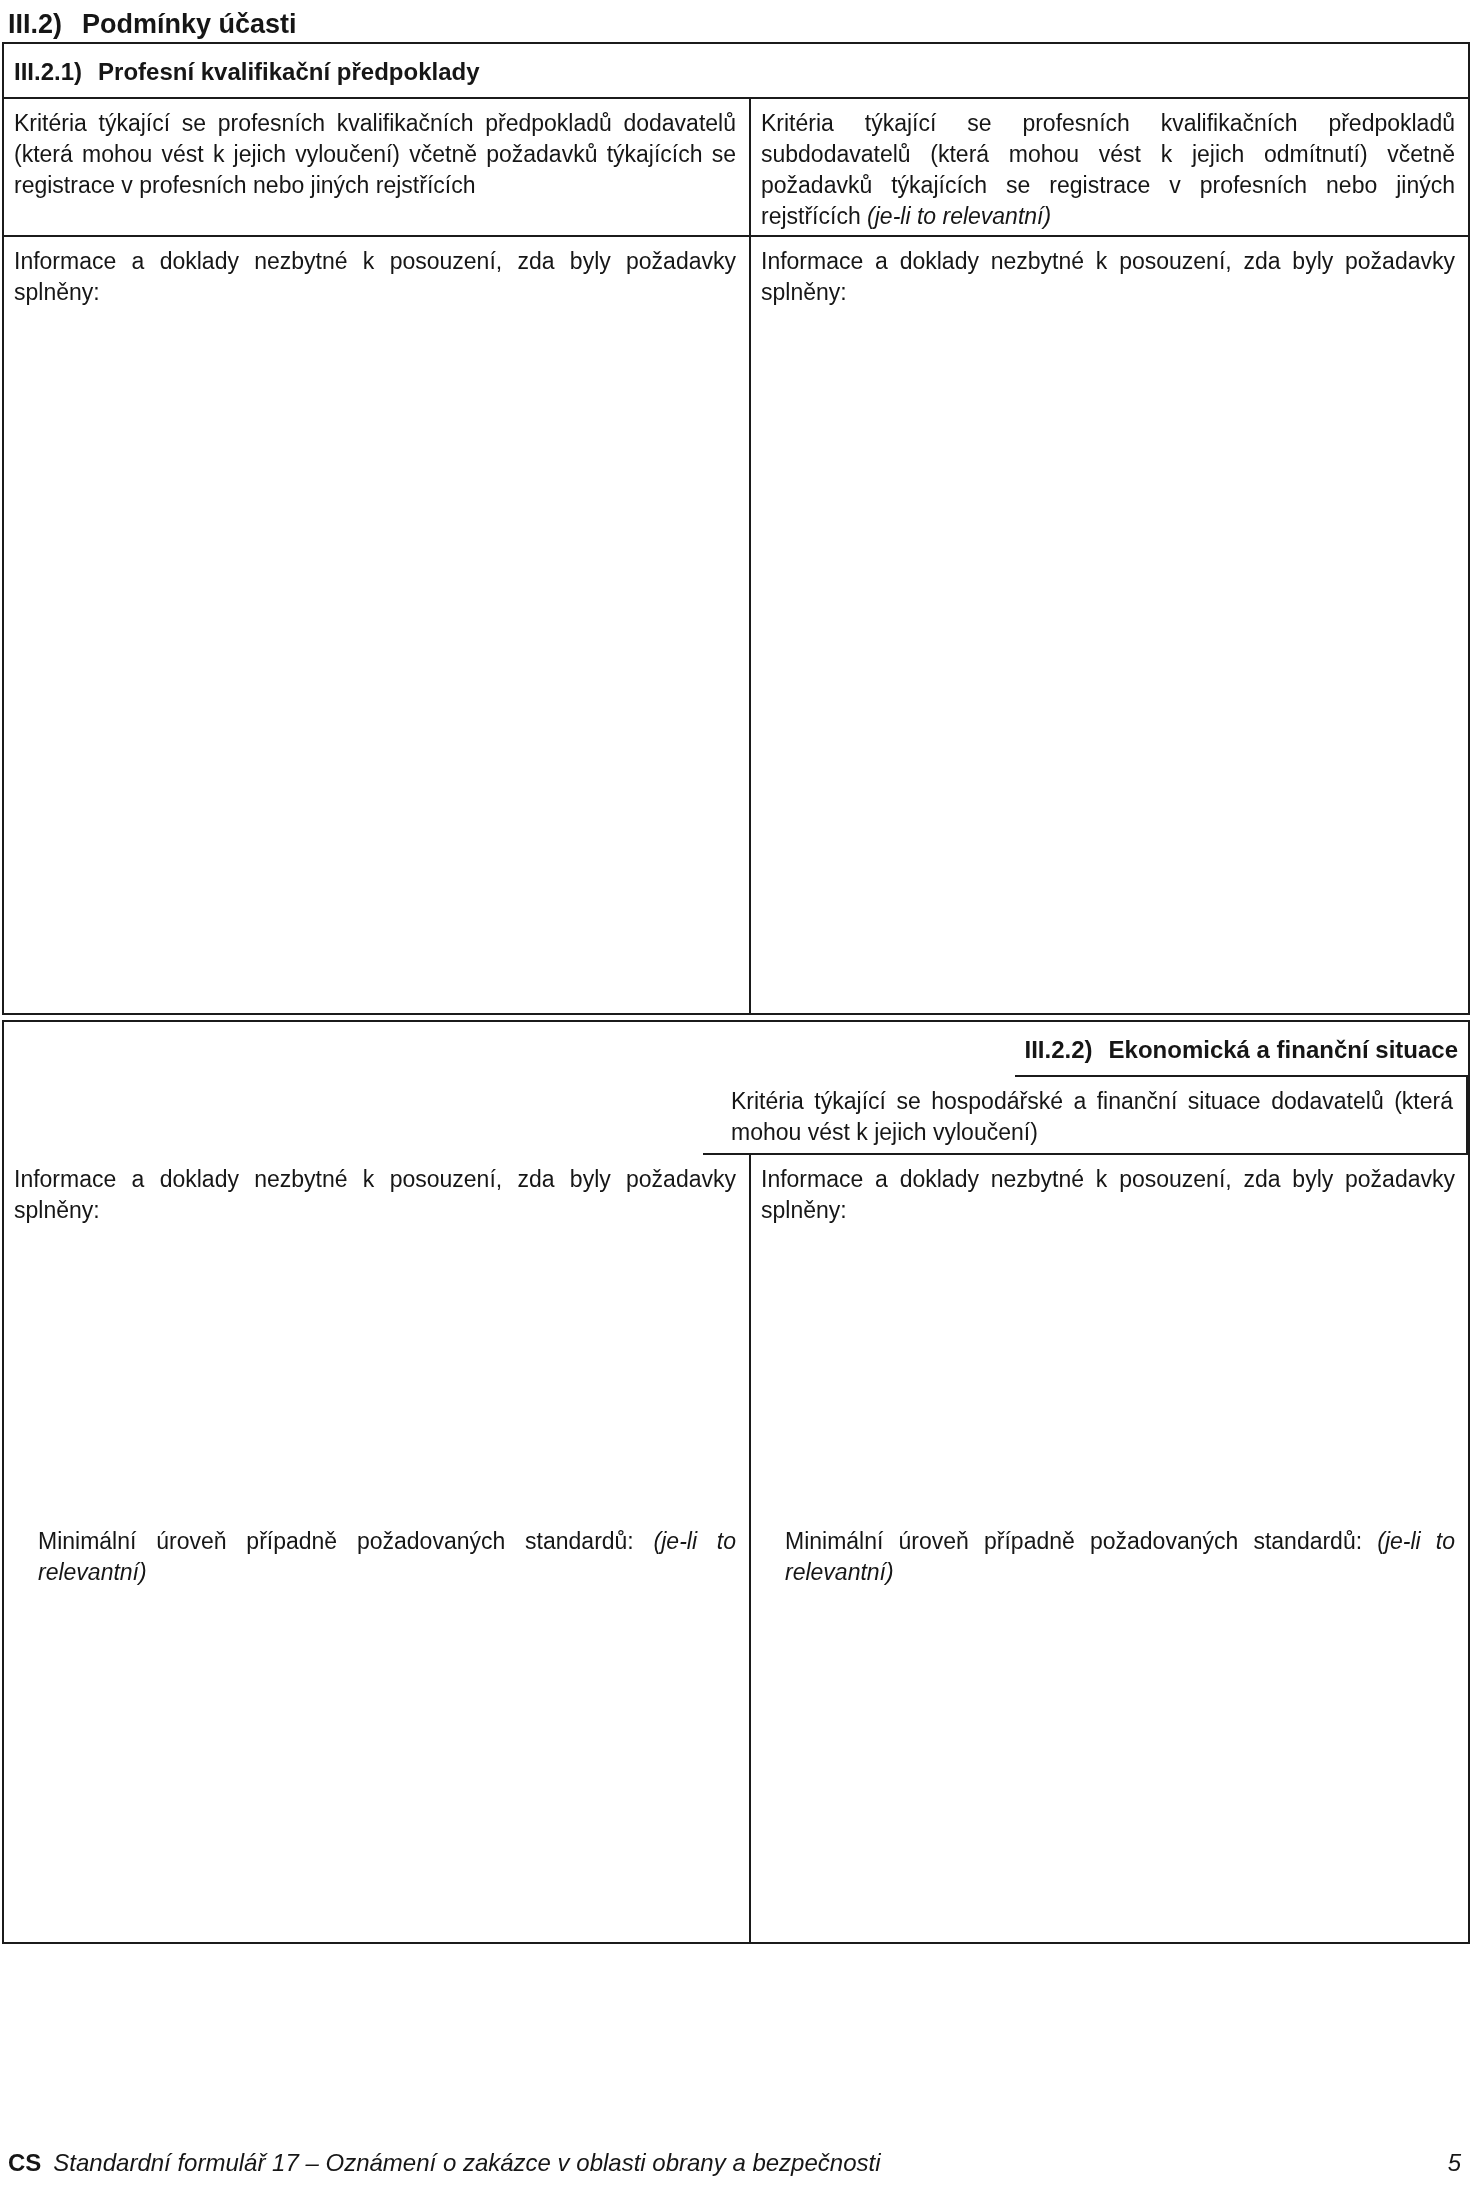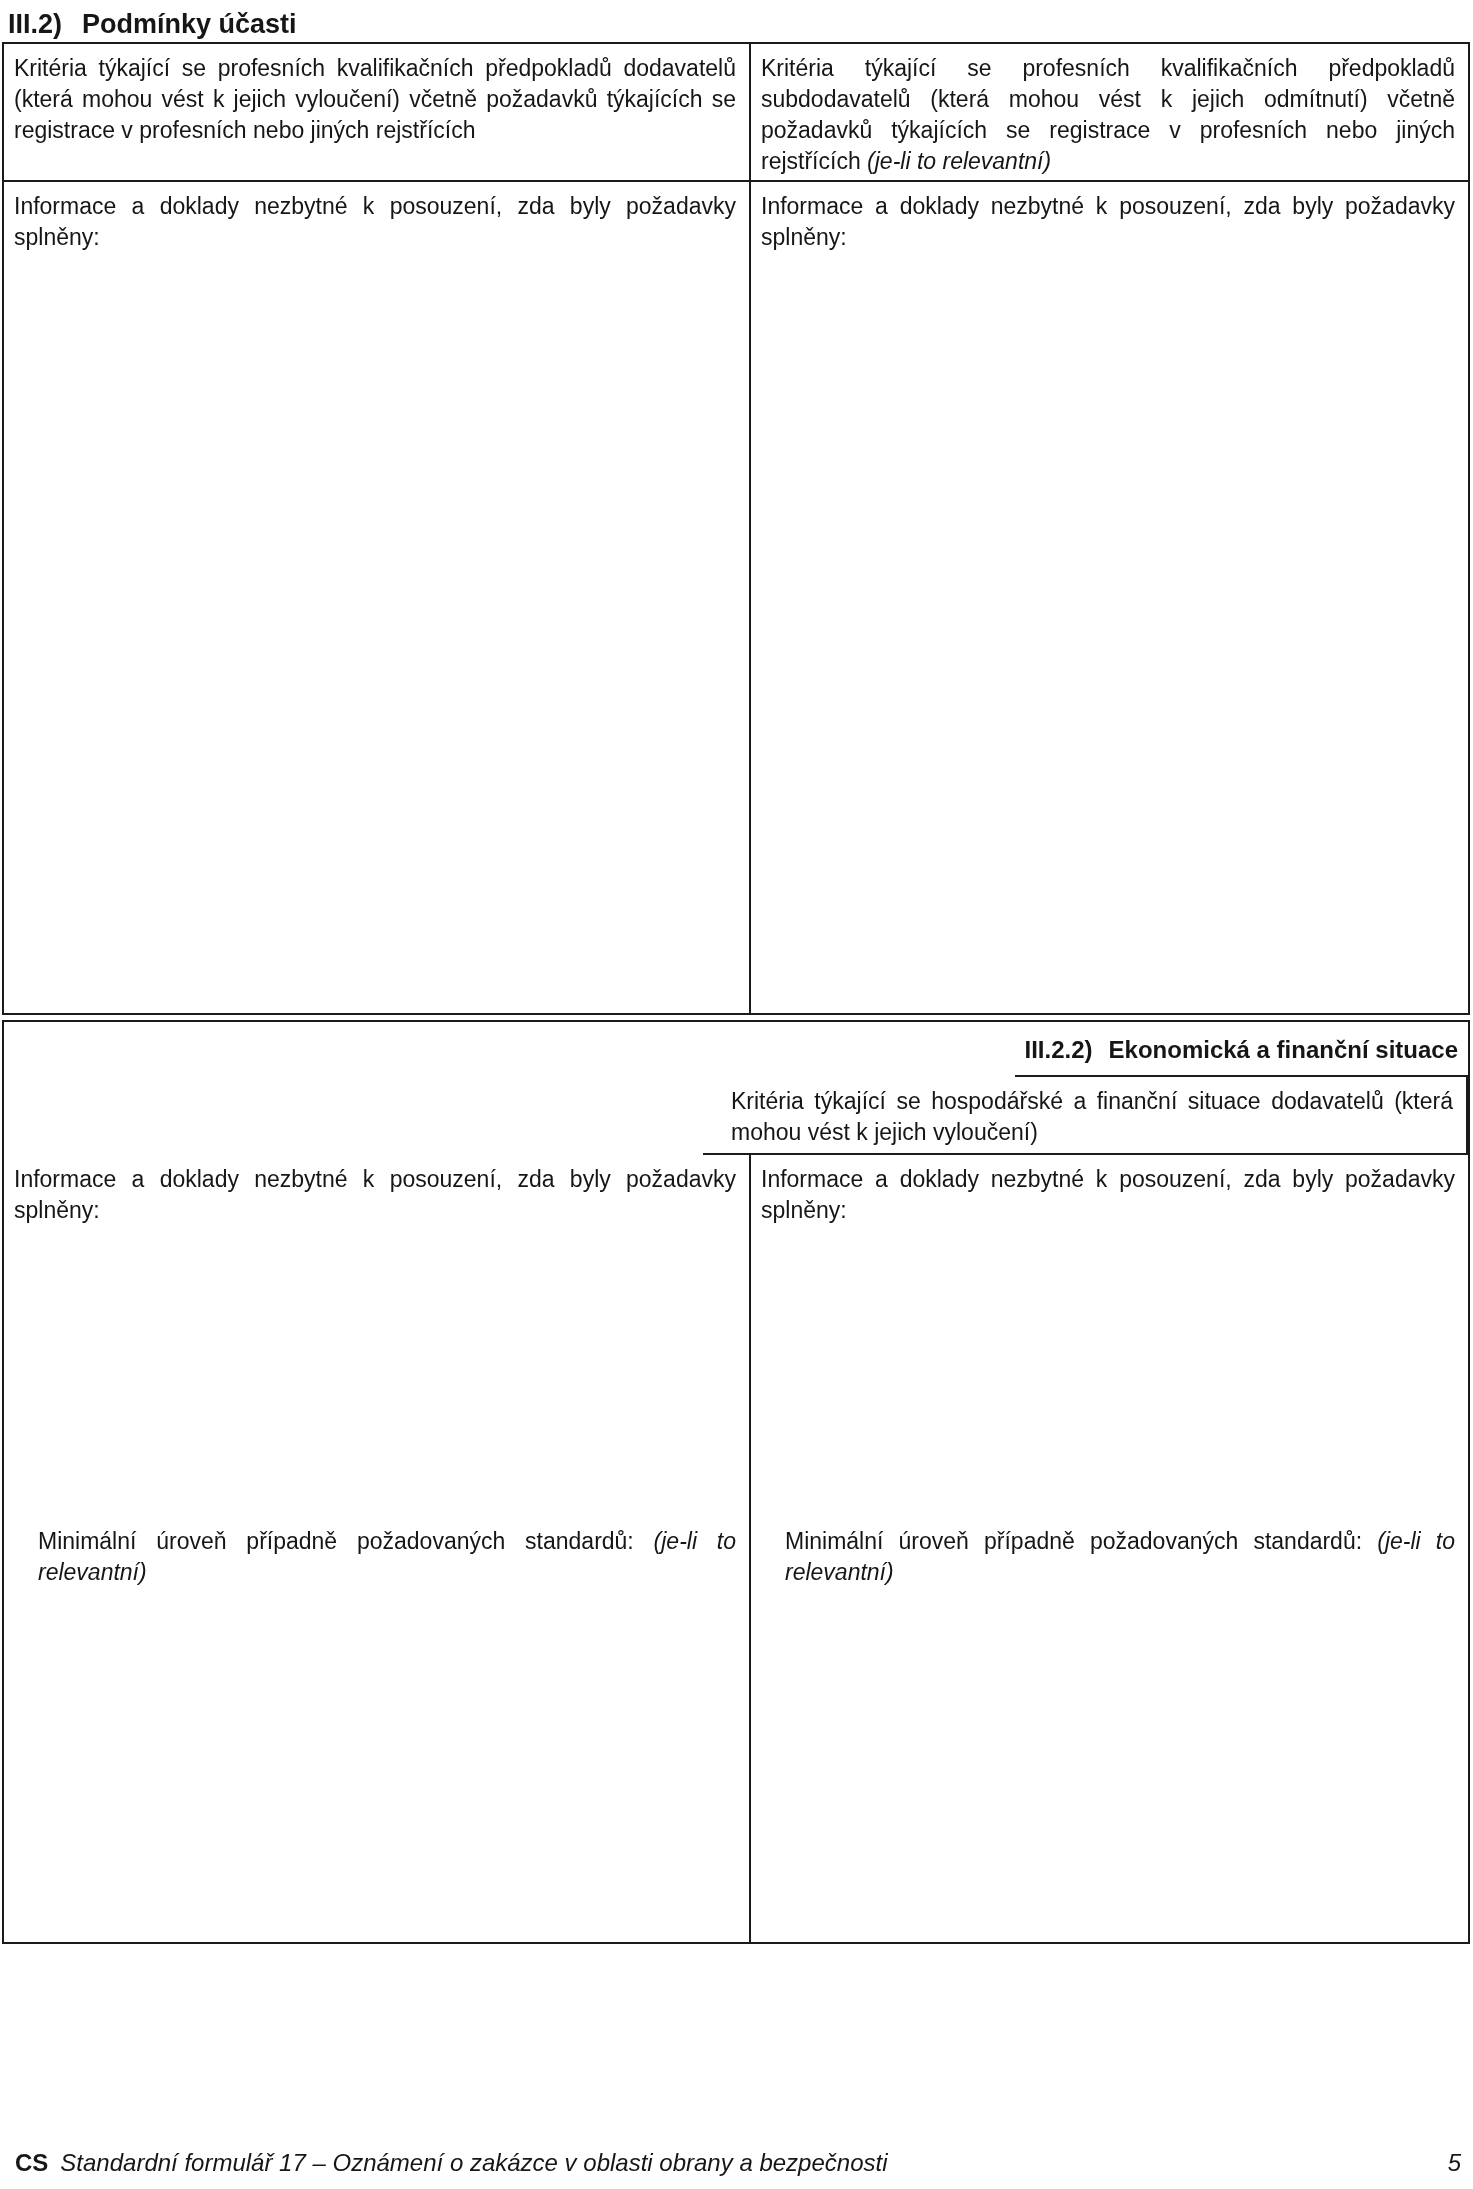--- a/index.html
+++ b/index.html
@@ -45,38 +45,41 @@
     hyphens:manual;-webkit-hyphens:manual;
     overflow:hidden;
   }
   .cell p{margin:0;}
   .cell .min-std{margin-top:300px;margin-left:24px;}
   .cell-left{width:747px;flex:none;border-right:2px solid #1b1b1b;}
   .cell-right{flex:1;}
   .ital{font-style:italic;}
 
   .page-footer{
-    position:absolute;left:15px;right:12px;top:2148px;
+    position:absolute;left:8px;right:12px;top:2148px;
     font-size:24px;line-height:30px;
     display:flex;align-items:flex-end;
   }
   .page-footer .cs{font-weight:bold;margin-right:12px;}
   .page-footer .form-title{font-style:italic;}
   .page-footer .pageno{margin-left:auto;font-style:italic;}
 </style>
 </head>
 <body>
 
 <div class="page">
 
   <div class="page-heading">
     <span class="num">III.2)</span><span class="lbl">Podmínky účasti</span>
   </div>
 
   <section class="box" style="top:42px;height:973px;">
+    <div class="box-header">
+      <span class="num">III.2.1)</span><span class="lbl">Profesní kvalifikační předpoklady</span>
+    </div>
 
     <div class="trow" style="height:138px;">
       <div class="cell cell-left">
         <p><span>Kritéria týkající se profesních kvalifikačních předpokladů doda­vatelů (která mohou vést k jejich vyloučení) včetně požadavků týkajících se registrace v profesních nebo jiných rejstřících</span><i class="ital"></i></p>
       </div>
       <div class="cell cell-right">
         <p><span>Kritéria týkající se profesních kvalifikačních předpokladů subdodavatelů (která mohou vést k jejich odmítnutí) včetně požadavků týkajících se registrace v profesních nebo jiných rejstřících </span><i class="ital">(je-li to relevantní)</i></p>
       </div>
     </div>
 

